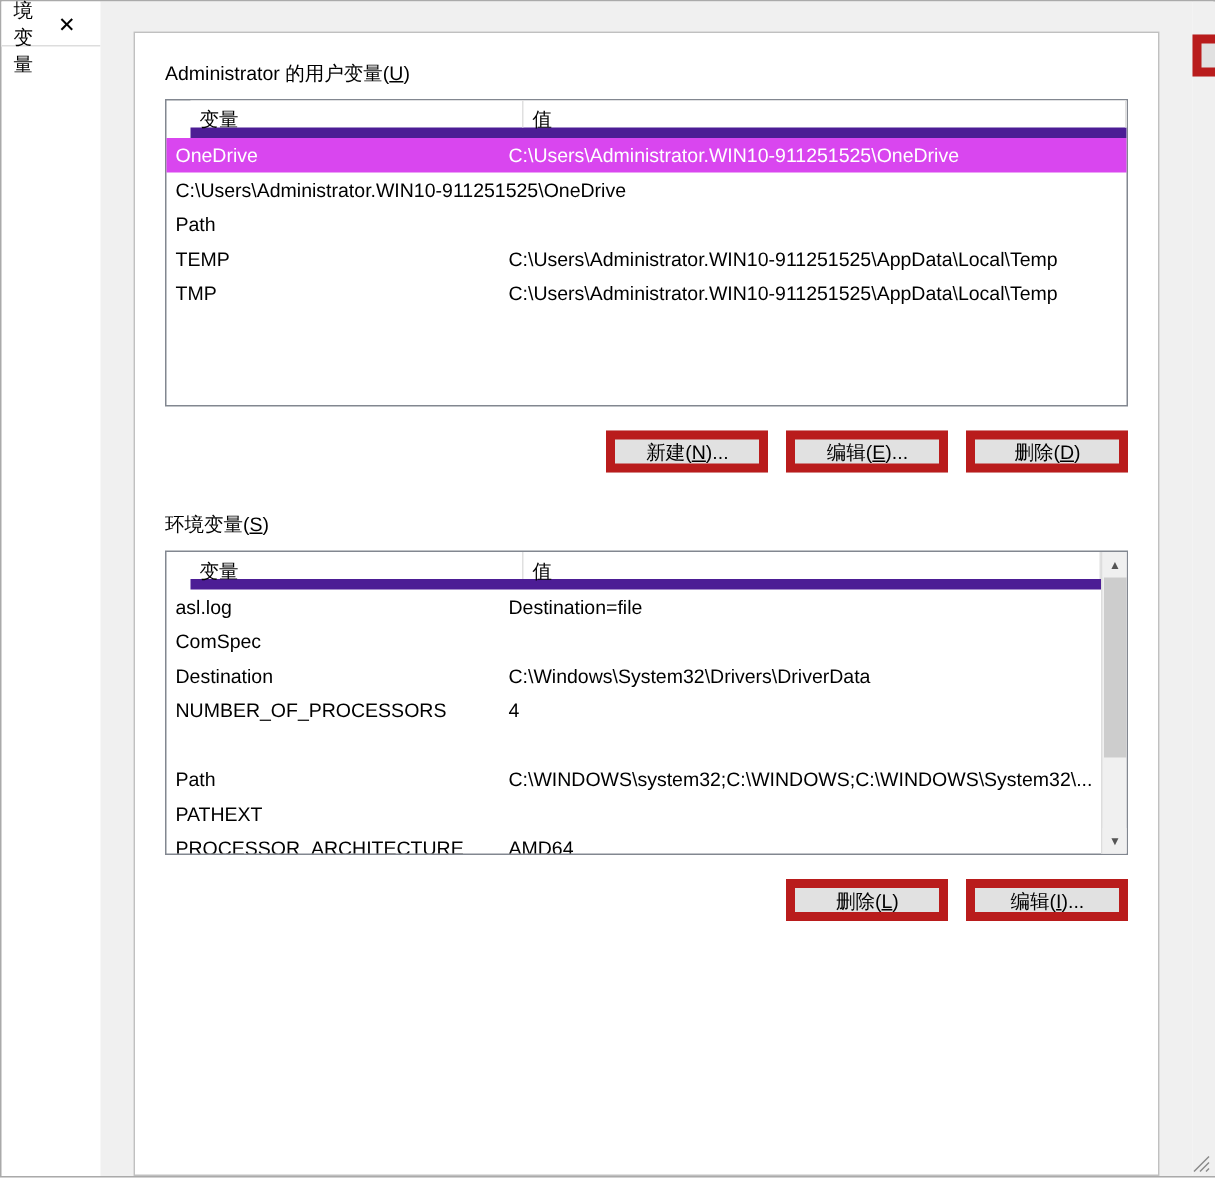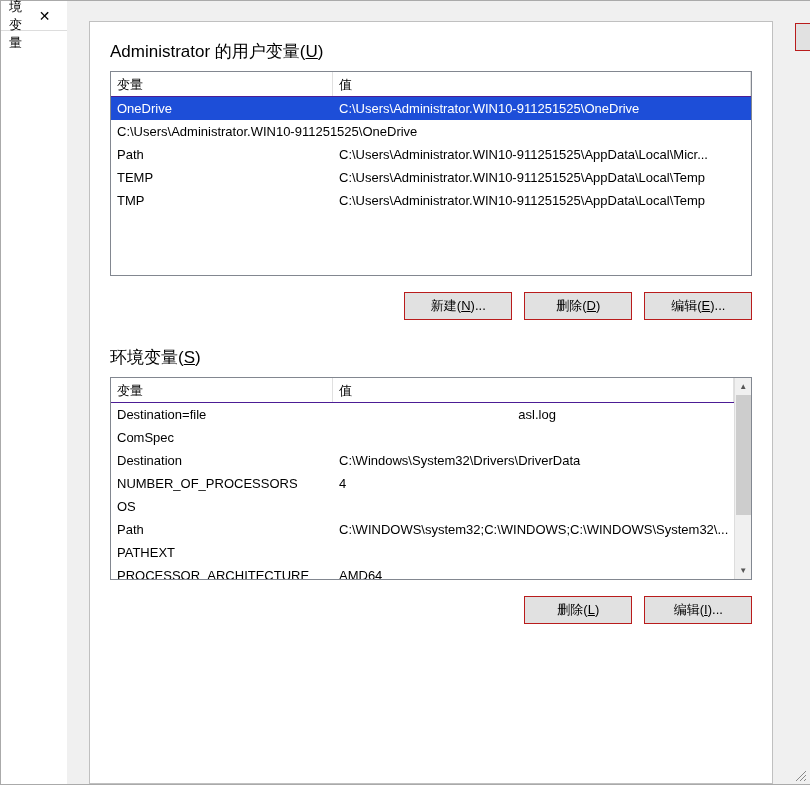--- a/index.html
+++ b/index.html
@@ -51,58 +51,59 @@
 .inner-panel {
   flex: 1;
   background: #ffffff;
   border: 1px solid #c0c0c0;
   padding: 18px 20px 14px 20px;
   display: flex;
   flex-direction: column;
   position: relative;
 }
 .fieldset-label {
-  font-size: 17px;
+  font-size: 13px;
   margin-bottom: 8px;
   color: #000;
 }
 .underline { text-decoration: underline; }
 .listbox {
   border: 1px solid #828790;
   background: #ffffff;
   width: 100%;
 }
 .listbox.user { height: 205px; }
 .listbox.system { height: 203px; display: flex; }
 .list-content { flex: 1; overflow: hidden; }
 .list-header {
   display: flex;
   background: #ffffff;
-  border-bottom: 1px solid #4c1d95;
+  border-bottom: 7px solid #4c1d95;
   height: 25px;
+  margin-left: 16px;
 }
 .list-header .col {
   padding: 4px 6px;
   font-size: 13px;
   border-right: 1px solid #e0e0e0;
   color: #000;
 }
 .list-row {
   display: flex;
   height: 23px;
   align-items: center;
   font-size: 13px;
 }
 .list-row .col {
   padding: 2px 6px;
   white-space: nowrap;
   overflow: hidden;
   text-overflow: ellipsis;
 }
-.list-row.selected { background: #1d4ed8; color: #ffffff; }
+.list-row.selected { background: #d946ef; color: #ffffff; }
 .col-var { width: 222px; }
 .col-val { flex: 1; }
 .scrollbar {
   width: 17px;
   background: #f0f0f0;
   border-left: 1px solid #ddd;
   position: relative;
 }
 .scroll-arrow {
   height: 17px;
@@ -127,21 +128,21 @@
 .button-row {
   display: flex;
   justify-content: flex-end;
   gap: 12px;
   margin-top: 16px;
 }
 .win-button {
   min-width: 108px;
   height: 28px;
   background: #e1e1e1;
-  border: 1px solid #b91c1c;
+  border: 6px solid #b91c1c;
   font-size: 13px;
   font-family: inherit;
   cursor: pointer;
   padding: 0 12px;
 }
 .win-button.default { border: 2px solid #0078d7; }
 .section-gap { height: 26px; }
 .footer-row {
   display: flex;
   justify-content: flex-end;
@@ -185,69 +186,67 @@
         <div id="user-rows">
             <div class="list-row selected">
               <div class="col col-var">OneDrive</div>
               <div class="col col-val">C:\Users\Administrator.WIN10-911251525\OneDrive</div>
             </div>
             <div class="list-row">
               <div class="col col-val">C:\Users\Administrator.WIN10-911251525\OneDrive</div>
             </div>
             <div class="list-row">
               <div class="col col-var">Path</div>
-              <div class="col col-val">C:\Users\Administrator.WIN10-911251525\AppData\Local\Micr...</div>
             </div>
             <div class="list-row">
               <div class="col col-var">TEMP</div>
               <div class="col col-val">C:\Users\Administrator.WIN10-911251525\AppData\Local\Temp</div>
             </div>
             <div class="list-row">
               <div class="col col-var">TMP</div>
               <div class="col col-val">C:\Users\Administrator.WIN10-911251525\AppData\Local\Temp</div>
             </div>
           </div>
       </div>
 
       <div class="button-row">
         <button class="win-button"><span>新建(<span class="underline">N</span>)...</span></button>
+        <button class="win-button"><span>编辑(<span class="underline">E</span>)...</span></button>
         <button class="win-button"><span>删除(<span class="underline">D</span>)</span></button>
-        <button class="win-button"><span>编辑(<span class="underline">E</span>)...</span></button>
       </div>
 
       <div class="section-gap"></div>
 
       <div class="fieldset-label">
         <span>环境变量(</span><span class="underline">S</span><span>)</span>
       </div>
 
       <div class="listbox system">
         <div class="list-content">
           <div class="list-header">
             <div class="col col-var">变量</div>
             <div class="col col-val">值</div>
           </div>
           <div id="system-rows">
               <div class="list-row">
+                <div class="col col-var">asl.log</div>
                 <div class="col col-val">Destination=file</div>
-                <div class="col col-var">asl.log</div>
               </div>
               <div class="list-row">
                 <div class="col col-var">ComSpec</div>
               </div>
               <div class="list-row">
                 <div class="col col-var">Destination</div>
                 <div class="col col-val">C:\Windows\System32\Drivers\DriverData</div>
               </div>
               <div class="list-row">
                 <div class="col col-var">NUMBER_OF_PROCESSORS</div>
                 <div class="col col-val">4</div>
               </div>
               <div class="list-row">
-                <div class="col col-var">OS</div>
               </div>
               <div class="list-row">
                 <div class="col col-var">Path</div>
                 <div class="col col-val">C:\WINDOWS\system32;C:\WINDOWS;C:\WINDOWS\System32\...</div>
               </div>
               <div class="list-row">
                 <div class="col col-var">PATHEXT</div>
               </div>
               <div class="list-row">
                 <div class="col col-var">PROCESSOR_ARCHITECTURE</div>

